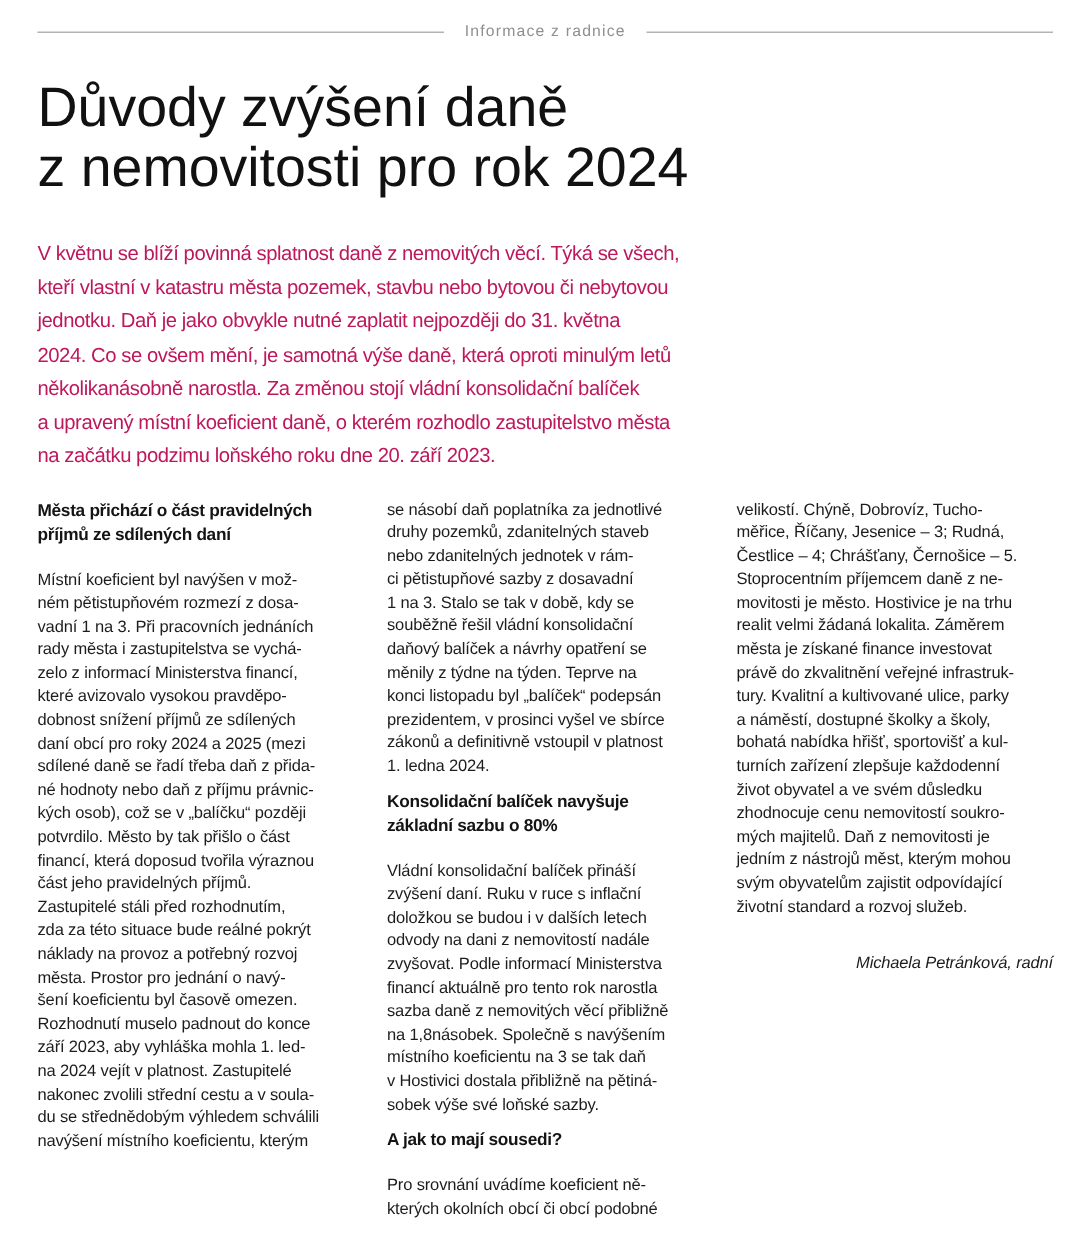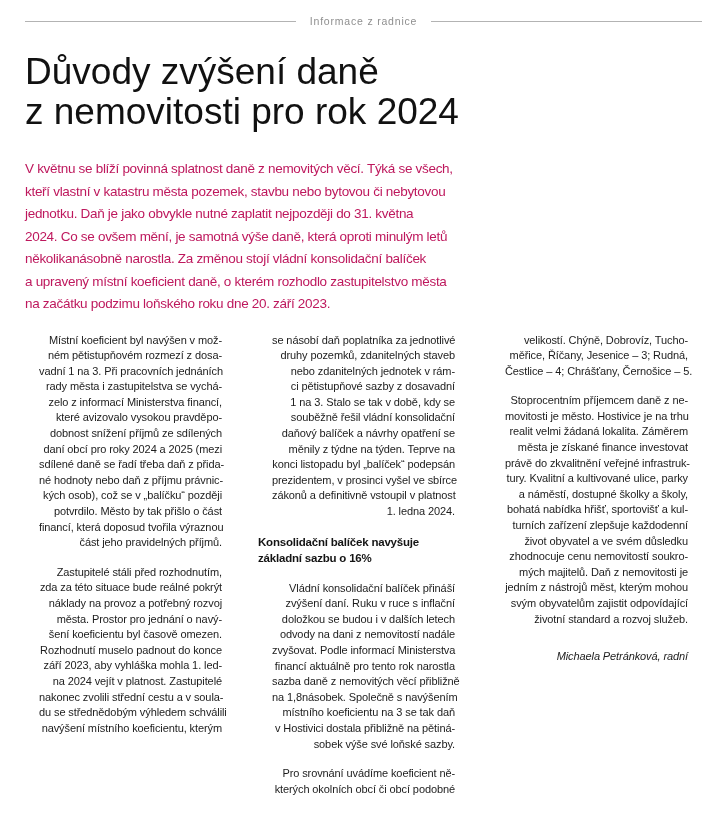--- a/index.html
+++ b/index.html
@@ -73,27 +73,26 @@
     line-height: 16px;
     font-weight: 700;
     letter-spacing: -0.2px;
     white-space: pre-line;
     color: #141414;
   }
   .col > :first-child {
     margin-top: 0;
   }
   .col p {
-    margin: 14px;
+    margin: 0;
     font-size: 11px;
     line-height: 15.6px;
     letter-spacing: -0.1px;
     white-space: pre;
     color: #1c1c1c;
-    text-align: right;
   }
   .byline {
     margin-top: 22px !important;
     font-style: italic;
     text-align: right;
     white-space: pre;
   }
 </style>
 </head>
 <body>
@@ -113,20 +112,22 @@
 kteří vlastní v katastru města pozemek, stavbu nebo bytovou či nebytovou
 jednotku. Daň je jako obvykle nutné zaplatit nejpozději do 31. května
 2024. Co se ovšem mění, je samotná výše daně, která oproti minulým letů
 několikanásobně narostla. Za změnou stojí vládní konsolidační balíček
 a upravený místní koeficient daně, o kterém rozhodlo zastupitelstvo města
 na začátku podzimu loňského roku dne 20. září 2023.</p>
 
   <div class="cols">
 
     <div class="col">
+      <h3>Města přichází o část pravidelných
+příjmů ze sdílených daní</h3>
       <p>Místní koeficient byl navýšen v mož-
 ném pětistupňovém rozmezí z dosa-
 vadní 1 na 3. Při pracovních jednáních
 rady města i zastupitelstva se vychá-
 zelo z informací Ministerstva financí,
 které avizovalo vysokou pravděpo-
 dobnost snížení příjmů ze sdílených
 daní obcí pro roky 2024 a 2025 (mezi
 sdílené daně se řadí třeba daň z přida-
 né hodnoty nebo daň z příjmu právnic-
@@ -154,32 +155,33 @@
 ci pětistupňové sazby z dosavadní
 1 na 3. Stalo se tak v době, kdy se
 souběžně řešil vládní konsolidační
 daňový balíček a návrhy opatření se
 měnily z týdne na týden. Teprve na
 konci listopadu byl „balíček“ podepsán
 prezidentem, v prosinci vyšel ve sbírce
 zákonů a definitivně vstoupil v platnost
 1. ledna 2024.</p>
       <h3>Konsolidační balíček navyšuje
-základní sazbu o 16%</h3>
+základní sazbu o 80%</h3>
       <p>Vládní konsolidační balíček přináší
 zvýšení daní. Ruku v ruce s inflační
 doložkou se budou i v dalších letech
 odvody na dani z nemovitostí nadále
 zvyšovat. Podle informací Ministerstva
 financí aktuálně pro tento rok narostla
 sazba daně z nemovitých věcí přibližně
 na 1,8násobek. Společně s navýšením
 místního koeficientu na 3 se tak daň
 v Hostivici dostala přibližně na pětiná-
 sobek výše své loňské sazby.</p>
+      <h3>A jak to mají sousedi?</h3>
       <p>Pro srovnání uvádíme koeficient ně-
 kterých okolních obcí či obcí podobné</p>
     </div>
 
     <div class="col">
       <p>velikostí. Chýně, Dobrovíz, Tucho-
 měřice, Říčany, Jesenice – 3; Rudná,
 Čestlice – 4; Chrášťany, Černošice – 5.</p>
       <p>Stoprocentním příjemcem daně z ne-
 movitosti je město. Hostivice je na trhu

